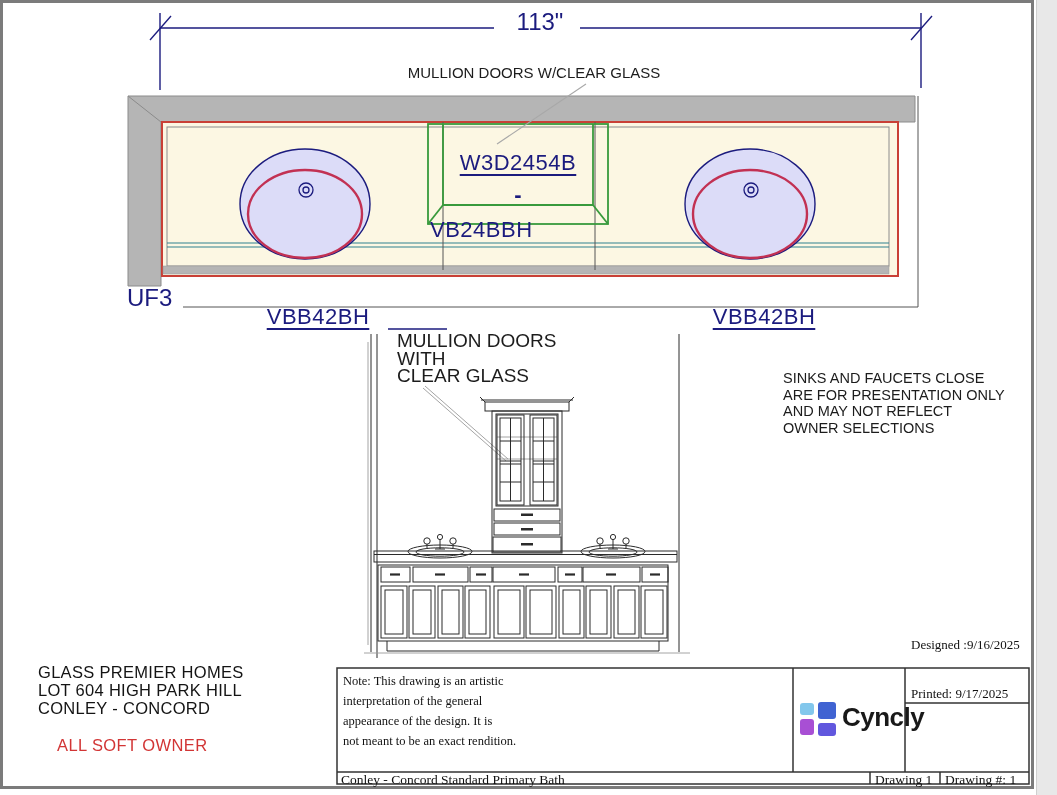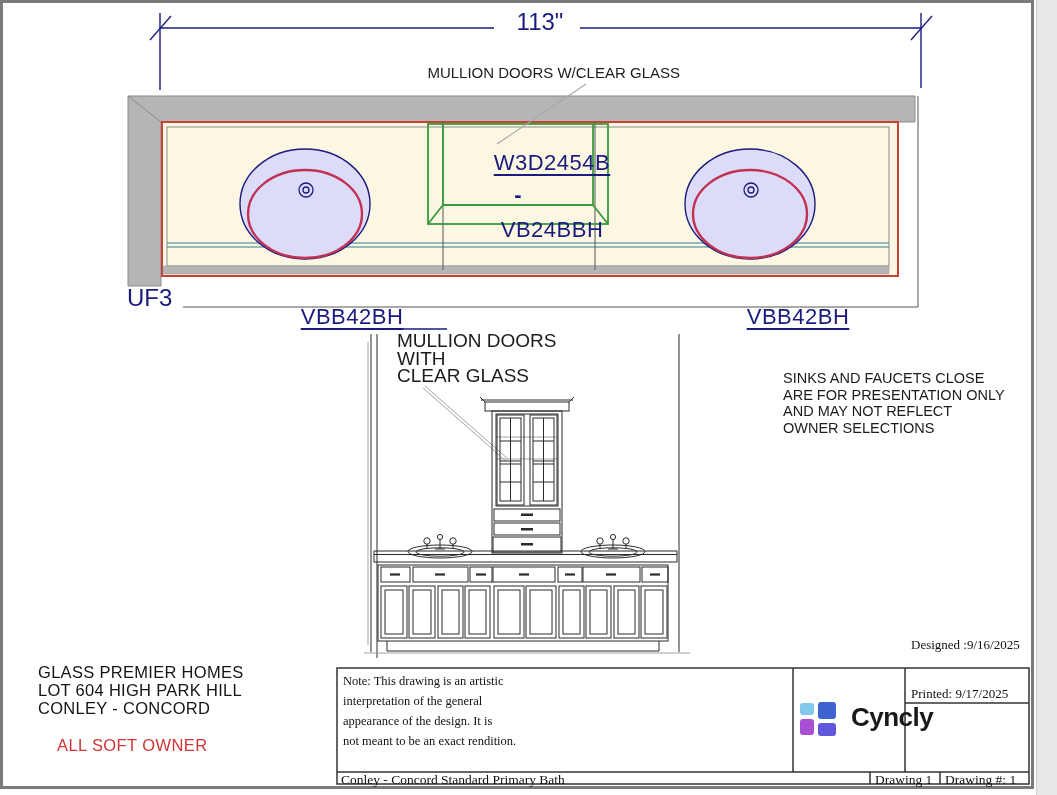--- a/index.html
+++ b/index.html
@@ -33,27 +33,27 @@
   .navyline{stroke:var(--navy,#1b1b7e);stroke-width:1.3;}
   .leader{stroke:#a8a8a8;stroke-width:1.1;}
   .elev line,.elev rect,.elev path,.elev ellipse,.elev circle{stroke:#2b2b2b;stroke-width:1;fill:none;}
   .elev .faint{stroke:#9a9a9a;stroke-width:.9;}
   .elev .fillh{fill:#2b2b2b;stroke:none;}
   .tb line,.tb rect{stroke:#333;stroke-width:1.5;fill:none;}
 
   
   .t{position:absolute;white-space:pre-line;}
   .navy-text{color:var(--navy,#1b1b7e);}
-  .code{font-size:22px;letter-spacing:.5px;padding-left:34px;}
+  .code{font-size:22px;letter-spacing:.5px;}
   .u{text-decoration:underline;text-underline-offset:4px;text-decoration-thickness:1.5px;}
   .black-note{color:#1c1c1c;}
   .serif{font-family:"Liberation Serif",serif;color:#111;}
   .drees{font-size:16.5px;line-height:18.5px;color:#141414;letter-spacing:.3px;}
   .softclose{font-size:16.5px;color:var(--label-red,#d23535);letter-spacing:.4px;}
-  .brandword{font-size:26px;font-weight:600;color:#191919;letter-spacing:-.5px;font-family:"Liberation Sans",sans-serif;margin-left:9px;}
+  .brandword{font-size:26px;font-weight:600;color:#191919;letter-spacing:-.5px;font-family:"Liberation Sans",sans-serif;}
 </style>
 </head>
 <body>
 
 <div class="page"></div>
 <div class="side-strip"></div>
 
 <svg class="linework" width="1057" height="795" viewBox="0 0 1057 795">
 
   <g class="dim">
@@ -227,25 +227,25 @@
     <line x1="905" y1="668" x2="905" y2="772"></line>
     <line x1="905" y1="703" x2="1029" y2="703"></line>
     <line x1="337" y1="772" x2="1029" y2="772"></line>
     <line x1="870" y1="772" x2="870" y2="784"></line>
     <line x1="940" y1="772" x2="940" y2="784"></line>
   </g>
 </svg>
 
 <div class="t navy-text" style="left:480px;top:8px;width:120px;text-align:center;font-size:24px;">113"</div>
 
-<div class="t black-note" style="left:388px;top:64px;width:292px;text-align:right;font-size:15px;">MULLION DOORS W/CLEAR GLASS</div>
+<div class="t black-note" style="left:388px;top:64px;width:292px;text-align:center;font-size:15px;">MULLION DOORS W/CLEAR GLASS</div>
 
 <div class="t navy-text code u" style="left:430px;top:150px;width:176px;text-align:center;">W3D2454B</div>
 <div class="t navy-text" style="left:430px;top:182px;width:176px;text-align:center;font-size:22px;font-weight:bold;">-</div>
-<div class="t navy-text code" style="left:430px;top:217px;width:176px;text-align:center;">VB24BBH</div>
+<div class="t navy-text code" style="left:430px;top:217px;width:176px;text-align:left;">VB24BBH</div>
 
 <div class="t navy-text" style="left:127px;top:284px;font-size:24px;">UF3</div>
 <div class="t navy-text code u" style="left:246px;top:304px;width:144px;text-align:center;">VBB42BH</div>
 <div class="t navy-text code u" style="left:692px;top:304px;width:144px;text-align:center;">VBB42BH</div>
 
 <div class="t black-note" style="left:397px;top:332px;font-size:19px;line-height:17.5px;">MULLION DOORS
 WITH
 CLEAR GLASS</div>
 
 <div class="t black-note" style="left:783px;top:370px;font-size:14.5px;line-height:16.5px;">SINKS AND FAUCETS CLOSE

